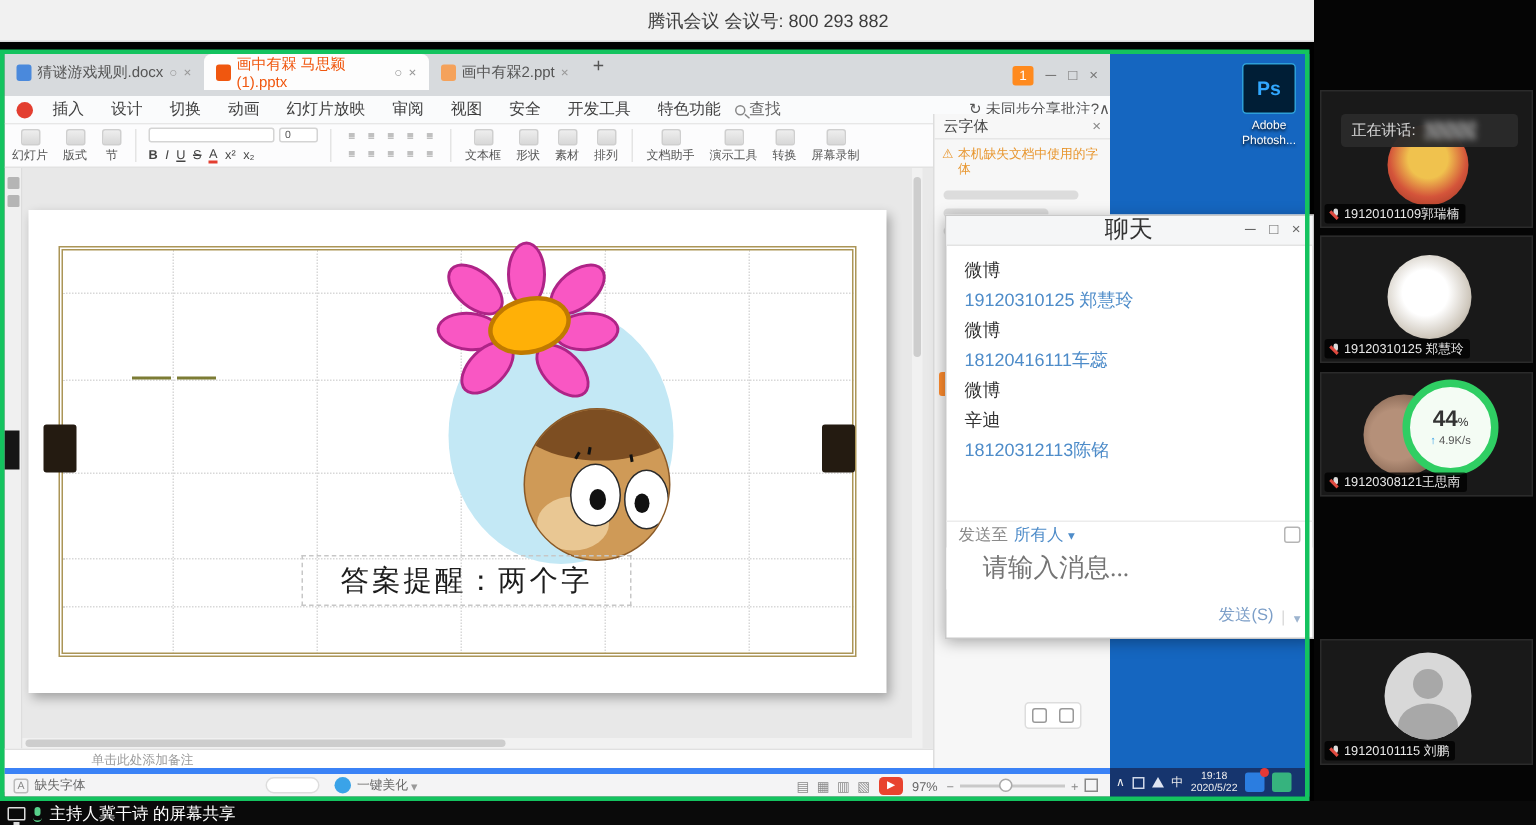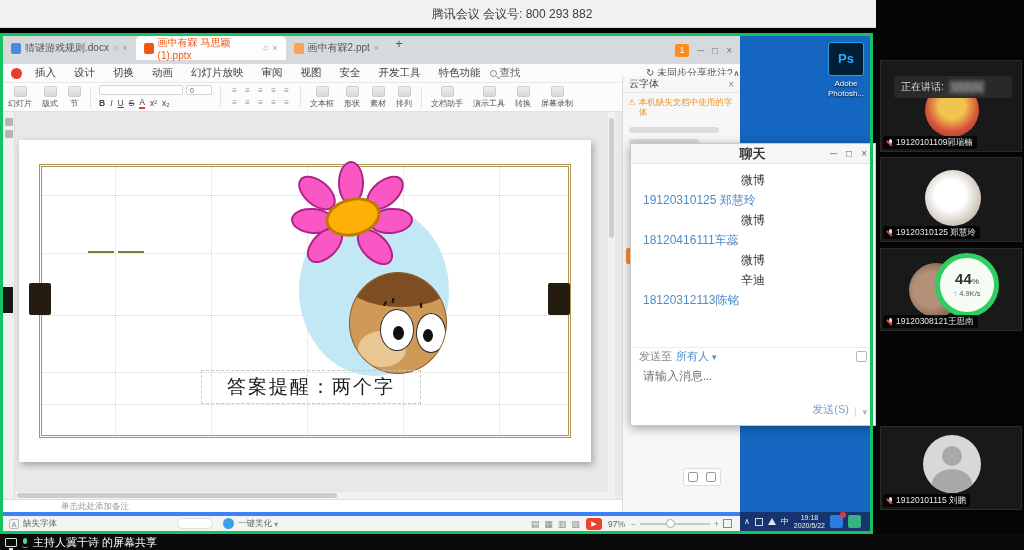--- a/index.html
+++ b/index.html
@@ -125,33 +125,33 @@
   .pane-more{position:absolute;left:3px;top:172px;width:80px;height:16px;background:#ff8c2e;border-radius:2px;
              color:#fff;font-size:8.5px;text-align:center;line-height:16px;overflow:hidden;}
   .pane-tools{position:absolute;left:60px;top:392px;width:38px;height:18px;background:#fff;border:1px solid #ddd;
               border-radius:3px;display:flex;align-items:center;justify-content:space-around;}
   .pt-ic{width:10px;height:10px;border:1px solid #999;border-radius:2px;}
 
   
   .chat{left:630px;top:143px;width:246px;height:283px;background:#fff;border:1px solid #c9c9c9;
         box-shadow:0 2px 10px rgba(0,0,0,.35);z-index:10;font-size:12px;}
   .chat-h{height:20px;background:#f5f6f7;border-bottom:1px solid #e3e3e3;display:flex;align-items:center;}
-  .chat-title{flex:1;text-align:center;font-size:13px;color:#333;padding-left:44px;font-weight:bold;}
+  .chat-title{flex:1;text-align:center;font-size:16px;color:#333;padding-left:44px;}
   .chat-ctl{display:flex;gap:9px;color:#666;font-size:10px;padding-right:8px;}
   .chat-body{height:183px;overflow:hidden;padding:6px 12px 0;}
   .cline{line-height:20px;white-space:nowrap;}
   .c-name{color:#4e8cc9;}
-  .c-msg{color:#333;text-align:center;}
+  .c-msg{color:#333;}
   .chat-foot{border-top:1px solid #ececec;height:18px;display:flex;align-items:center;
              font-size:11px;padding:0 8px;gap:4px;}
   .ft-gray{color:#8a8a8a;}
   .ft-blue{color:#4e8cc9;}
   .img-ic{margin-left:auto;width:11px;height:11px;border:1px solid #b5b5b5;border-radius:2px;}
   .chat-input{position:relative;height:58px;}
-  .chat-input input{width:100%;border:0;outline:none;font-size:12px;color:#333;padding:4px 12px;
+  .chat-input input{width:100%;border:0;outline:none;font-size:17px;color:#333;padding:4px 24px;
                     font-family:Liberation Serif, serif;}
   .send{position:absolute;right:26px;bottom:6px;color:#7d9fc8;font-size:11px;}
   .send-caret{position:absolute;right:8px;bottom:6px;color:#9db4cf;font-size:9px;border-left:1px solid #dcdcdc;padding-left:6px;}
 
   
   .sidebar{left:876px;top:0;width:148px;height:550px;background:#050505;z-index:20;}
   .tile{position:absolute;left:4px;width:142px;background:#191919;border:1px solid #2b2b2b;}
   .avatar{position:absolute;border-radius:50%;}
   .nametag{position:absolute;left:2px;bottom:2px;height:13px;background:rgba(0,0,0,.78);border-radius:2px;
            display:flex;align-items:center;gap:3px;padding:0 4px;color:#e8e8e8;font-size:8.5px;white-space:nowrap;}

